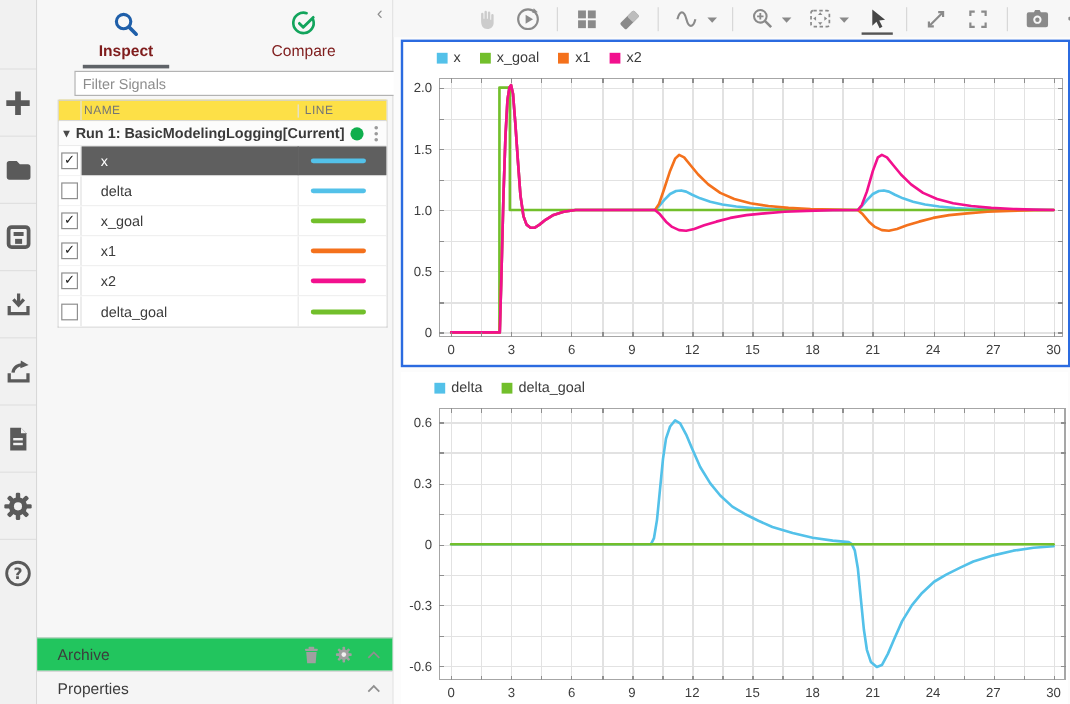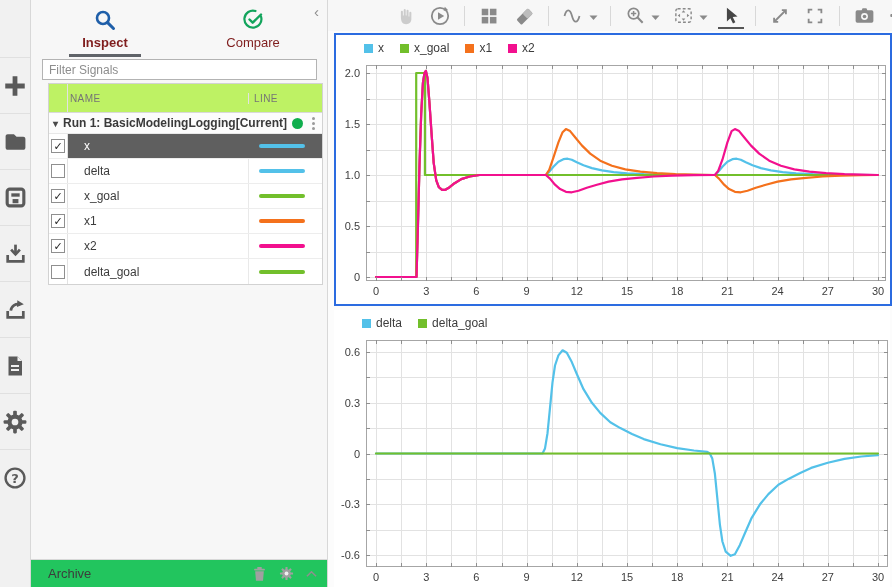--- a/index.html
+++ b/index.html
@@ -19,29 +19,29 @@
   .tabs { height:57px; display:flex; position:relative; }
   .tab { flex:1; display:flex; flex-direction:column; align-items:center;
     justify-content:center; gap:3px; cursor:pointer; color:#3c3c3c; font-size:13px; }
   .tab .tlabel { color:#7f1d1d; }
   .tab.active .tlabel { font-weight:bold; }
   .tab.active::after { content:""; position:absolute; bottom:0; width:72px;
     height:3px; background:#5f6368; }
   .collapse-btn { position:absolute; top:2px; right:4px; font-size:15px;
     color:#8f8f8f; cursor:pointer; line-height:1; padding:2px 4px; }
 
-  .filter-wrap { margin:2px 4px 3px 11px; }
+  .filter-wrap { margin:2px 4px 3px 31px; }
   .filter-wrap input { width:275px; height:21px; border:1px solid #b3b3b3;
     background:#fff; font-size:12px; padding:0 6px; color:#3c3c3c; outline:none;
     font-family:"Liberation Sans", sans-serif; }
   .filter-wrap input::placeholder { color:#8d8d8d; }
 
   .sigtable { margin-left:17px; width:275px; border:1px solid #d2d2d2;
     border-top:none; background:#fff; }
-  .thead { display:flex; height:30px; background:#bef264;
+  .thead { display:flex; height:18px; background:#fde047;
     border-top:1px solid #d2d2d2; border-bottom:1px solid #d9d9d9;
     font-size:10px; color:#757575; letter-spacing:0.4px; align-items:center; }
   .thead .c1 { width:19px; border-right:1px solid #e2e2e2; height:100%; }
   .thead .c2 { width:181px; padding-left:2px; border-right:1px solid #e2e2e2; }
   .thead .c3 { flex:1; padding-left:5px; }
 
   .runrow { display:flex; align-items:center; height:21px; padding-left:4px;
     font-size:12px; font-weight:bold; color:#3a3a3a; background:#fcfcfc;
     border-bottom:1px solid #e8e8e8; white-space:nowrap; overflow:hidden; }
   .runrow .tri { font-size:10px; margin-right:5px; color:#4a4a4a; flex:none; }
@@ -270,20 +270,28 @@
               <g fill="#a0a0a0">
                 <rect x="10.3" y="1.5" width="3.4" height="21" rx="1"></rect>
                 <rect x="10.3" y="1.5" width="3.4" height="21" rx="1" transform="rotate(45 12 12)"></rect>
                 <rect x="10.3" y="1.5" width="3.4" height="21" rx="1" transform="rotate(90 12 12)"></rect>
                 <rect x="10.3" y="1.5" width="3.4" height="21" rx="1" transform="rotate(135 12 12)"></rect>
                 <circle cx="12" cy="12" r="7"></circle>
               </g>
               <circle cx="12" cy="12" r="3.1" fill="#f1f1f1"></circle>
             </svg>
         </span>
+        <span class="bicon">
+          <svg width="11" height="8" viewBox="0 0 12 8" fill="none" stroke="#8f8f8f" stroke-width="1.6">
+              <path d="M1 6.5 6 1.5 11 6.5"></path>
+            </svg>
+        </span>
+      </div>
+      <div class="bar props">
+        <span class="blabel">Properties</span>
         <span class="bicon">
           <svg width="11" height="8" viewBox="0 0 12 8" fill="none" stroke="#8f8f8f" stroke-width="1.6">
               <path d="M1 6.5 6 1.5 11 6.5"></path>
             </svg>
         </span>
       </div>
     </div>
   </div>
 
   <div class="main">

